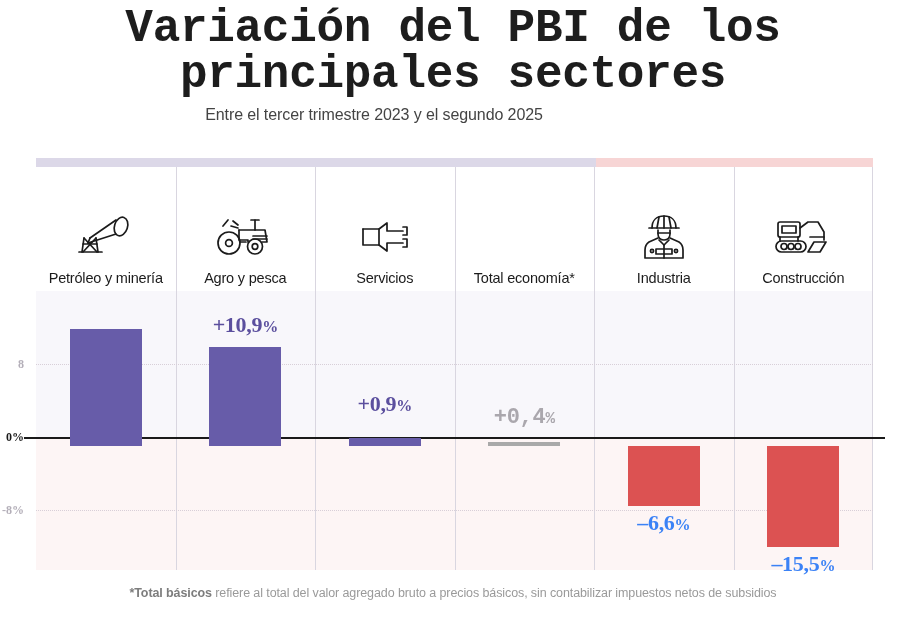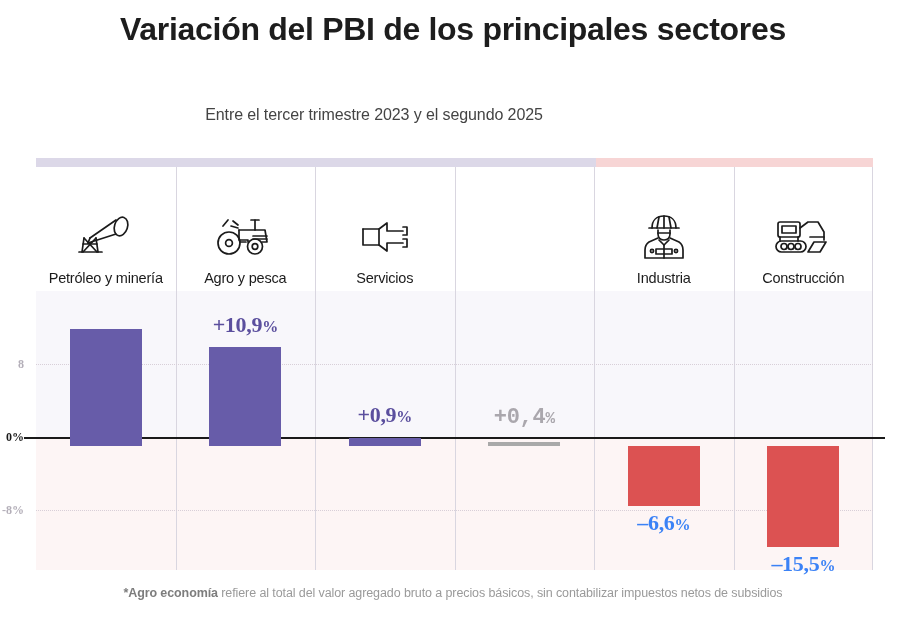--- a/index.html
+++ b/index.html
@@ -9,23 +9,23 @@
     font-family:"Liberation Sans", sans-serif;
     overflow:hidden;
     position:relative;
     -webkit-font-smoothing:antialiased;
   }
 
   
   #headline{
     position:absolute;left:0;top:6px;width:906px;
     text-align:center;
-    font-family:Liberation Sans, sans-serif;
+    font-family:Liberation Mono, monospace;
     font-weight:700;
-    font-size:32px;
+    font-size:46px;
     line-height:46px;
     letter-spacing:-0.3px;
     color:#1d1d1d;
     padding:0 72px;
     box-sizing:border-box;
   }
   #subhead{
     position:absolute;left:0;top:106px;width:748px;
     text-align:center;
     font-size:16px;
@@ -199,27 +199,31 @@
         <svg width="52" height="40" viewBox="0 0 52 40" fill="none" stroke="#1b1b1b" stroke-width="1.7" stroke-linejoin="round" stroke-linecap="round">
           <path d="M4 12 L20 12 L28 6 L28 14 L44 14"></path>
           <path d="M4 12 L4 28 L20 28 L28 34 L28 26 L44 26"></path>
           <path d="M20 12 L20 28"></path>
           <path d="M44 10 L48 10 L48 18 L44 18"></path>
           <path d="M44 22 L48 22 L48 30 L44 30"></path>
         </svg>
       </div>
       <div class="col-label">Servicios</div>
     </div>
-    <div class="vlabel pos" style="top:235px">
+    <div class="vlabel pos" style="top:224px">
       <span>+0,9</span><span class="pct">%</span>
     </div>
     <div class="bar pos" style="top:271px;height:8px"></div>
   </div>
 
   <div class="col" style="left:418.5px">
+    <div class="col-head">
+      <div class="col-icon"></div>
+      <div class="col-label">Total economía*</div>
+    </div>
     <div class="vlabel flat" style="top:238px">
       <span>+0,4</span><span class="pct">%</span>
     </div>
     <div class="bar flat" style="top:275px;height:4px"></div>
   </div>
 
   <div class="col" style="left:558px">
     <div class="col-head">
       <div class="col-icon">
         <svg width="48" height="48" viewBox="0 0 48 48" fill="none" stroke="#1b1b1b" stroke-width="1.7" stroke-linejoin="round" stroke-linecap="round">
@@ -265,13 +269,13 @@
       <div class="col-label">Construcción</div>
     </div>
     <div class="bar neg" style="top:279px;height:101px"></div>
     <div class="vlabel neg" style="top:384px">
       <span>–15,5</span><span class="pct">%</span>
     </div>
   </div>
 
 </div>
 
-<div id="footnote"><b>*Agro economía</b><span> refiere al total del valor agregado bruto a precios básicos, sin contabilizar impuestos netos de subsidios</span></div>
+<div id="footnote"><b>*Total básicos</b><span> refiere al total del valor agregado bruto a precios básicos, sin contabilizar impuestos netos de subsidios</span></div>
 
 </body></html>

